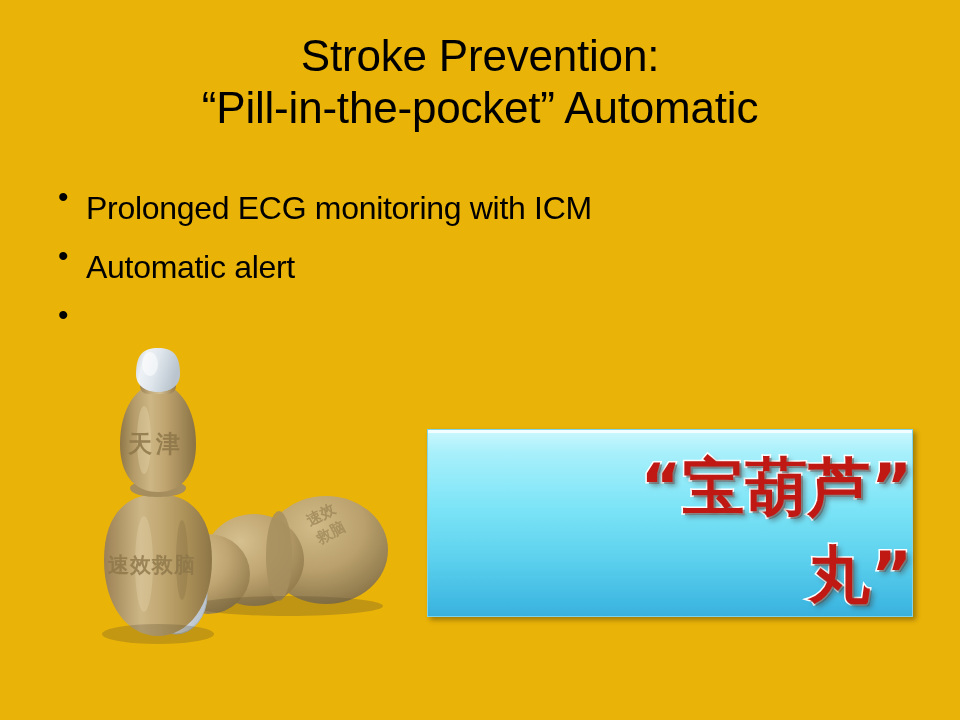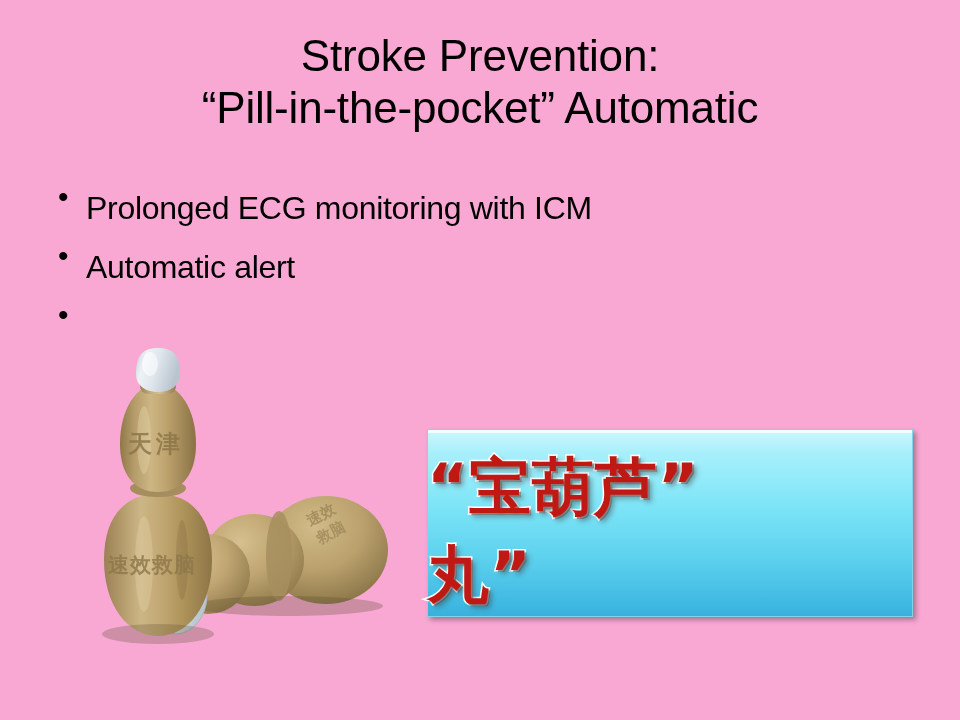--- a/index.html
+++ b/index.html
@@ -9,21 +9,21 @@
     background:#ffffff;
     font-family:"Liberation Sans", sans-serif;
     overflow:hidden;
     position:relative;
   }
 
   .slide {
     position:relative;
     width:960px;
     height:720px;
-    background:#f9a8d4;
+    background:#eab308;
   }
 
   
   .title-block {
     position:absolute;
     left:60px;
     top:30px;
     width:840px;
     text-align:center;
     color:#000000;
@@ -101,21 +101,21 @@
     background:rgba(255,255,255,0.75);
   }
 
   
   .wordart {
     position:absolute;
     left:427px;
     top:429px;
     width:486px;
     height:280px;
-    text-align:left;
+    text-align:right;
     pointer-events:none;
     font-family:"DejaVu Sans", sans-serif;
   }
   .wa-line {
     display:block;
     color:#c01914;
     font-weight:700;
     font-size:62px;
     line-height:88px;
     letter-spacing:1px;

